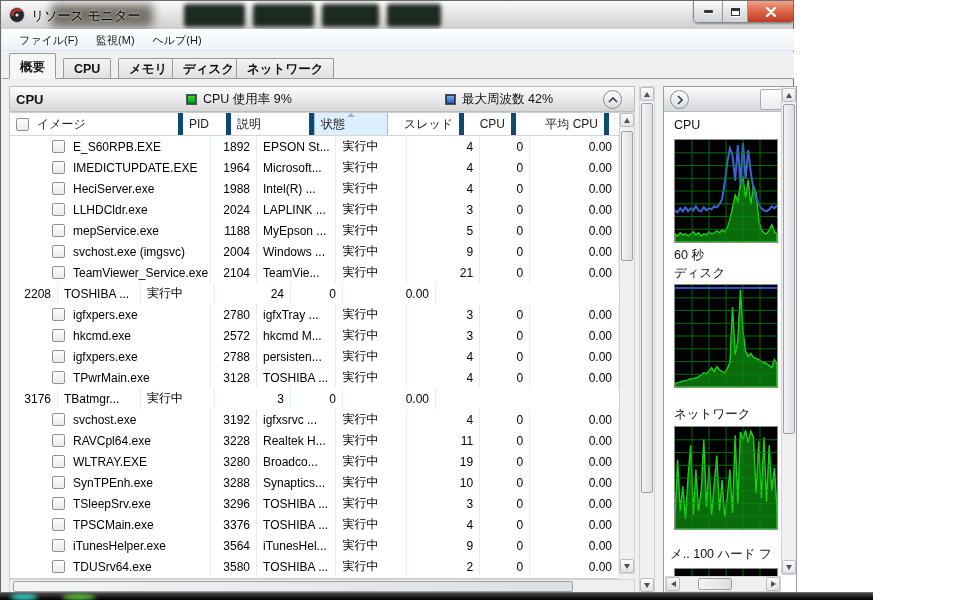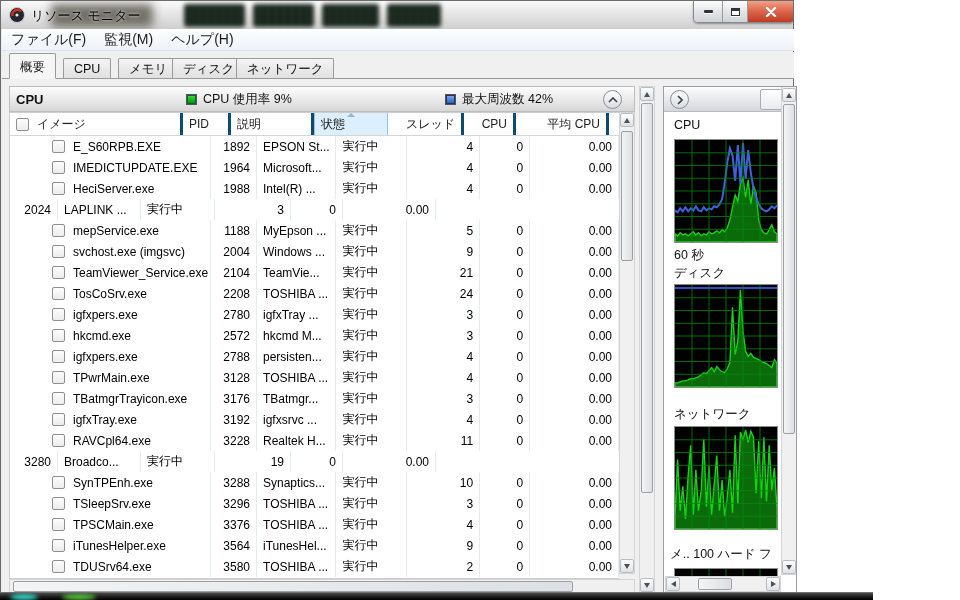--- a/index.html
+++ b/index.html
@@ -21,47 +21,47 @@
                  box-shadow:0 1px 2px rgba(0,0,0,.35);}
   .win-btn{height:100%;display:flex;align-items:center;justify-content:center;
            background:linear-gradient(#fdfdfd,#e5e7ea 45%,#cfd3d8);border-right:1px solid #9a9a9a;cursor:pointer;}
   .win-btn.min{width:29px;} .win-btn.max{width:25px;}
   .win-btn.close{width:46px;border-right:none;background:linear-gradient(#f0a088,#dd6a4f 45%,#c03a22);}
   .glyph-min{width:9px;height:3px;background:#333;border-radius:1px;box-shadow:0 1px 0 #fff;}
   .glyph-max{width:9px;height:8px;border:1px solid #333;border-top:3px solid #333;background:#fff;box-shadow:0 1px 0 #fff;}
   
   .menubar{position:absolute;left:1px;top:28px;width:792px;height:22px;
            background:linear-gradient(#fcfdfe,#eef2f9);border-top:1px solid #fff;border-bottom:1px solid #dfe4ec;
-           display:flex;align-items:center;font-size:14px;color:#1a1a1a;}
+           display:flex;align-items:center;padding-left:8px;font-size:11px;color:#1a1a1a;}
   .menu-item{padding:2px 9px;cursor:default;}
   
   .tabstrip{position:absolute;left:1px;top:51px;width:792px;height:27px;background:#f0f0f0;}
   .tabstrip::after{content:"";position:absolute;left:0;right:0;bottom:0;border-bottom:1px solid #9a9a9a;}
   .tab{position:absolute;bottom:0;height:21px;padding:0 10px;font-size:12.5px;line-height:21px;color:#111;
        background:linear-gradient(#f4f4f4,#dfdfdf);border:1px solid #9a9a9a;border-bottom:none;
-       border-radius:2px 2px 0 0;cursor:pointer;white-space:nowrap;}
+       border-radius:2px 2px 0 0;cursor:pointer;white-space:nowrap;font-weight:bold;}
   .tab.active{height:26px;line-height:26px;background:#f6f6f6;z-index:3;border-bottom:1px solid #f6f6f6;}
   
   .section-header{position:absolute;left:8px;top:85px;width:626px;height:26px;
       background:linear-gradient(#fdfdfd,#e9e9e9 55%,#d6d6d6);border:1px solid #bdbdbd;
       display:flex;align-items:center;font-size:12.5px;color:#111;}
   .sec-title{font-weight:bold;font-size:13px;margin-left:6px;width:140px;}
   .legend{display:flex;align-items:center;gap:6px;position:absolute;}
   .legend .sq{width:11px;height:11px;border:1px solid #555;}
   .sq.green{background:linear-gradient(#3fe03f,#009000);box-shadow:inset 0 0 0 1px #063;}
   .sq.blue{background:linear-gradient(#7fb2f2,#1f55c8);box-shadow:inset 0 0 0 1px #235;}
   .legend1{left:176px;} .legend2{left:395px;padding-left:40px;}
   .circle-btn{position:absolute;width:19px;height:19px;border-radius:50%;border:1px solid #8a8d94;
       background:linear-gradient(#fefefe,#d9dce1);display:flex;align-items:center;justify-content:center;cursor:pointer;}
   .sec-collapse{right:12px;top:3px;}
   
   .table{position:absolute;left:8px;top:111px;width:610px;height:467px;background:#fff;border:1px solid #cdcdcd;border-right:none;}
   .thead{position:absolute;left:0;top:0;width:100%;height:23px;background:#fff;border-bottom:1px solid #d5d5d5;
          display:flex;font-size:12px;color:#222;}
-  .th{height:100%;display:flex;align-items:center;padding:0 6px;border-right:3px solid #0c4a6e;position:relative;}
+  .th{height:100%;display:flex;align-items:center;padding:0 6px;border-right:5px solid #0c4a6e;position:relative;}
   .th.num{justify-content:flex-end;}
   .th-check{width:173px;}
   .th-pid{width:48px;} .th-desc{width:83px;} .th-status{width:74px;background:#ddeefc;
       border-left:1px solid #96c0e8;border-right:1px solid #96c0e8;}
   .th-threads{width:76px;} .th-cpu{width:52px;} .th-avg{width:93px;}
   .sort-arrow{position:absolute;top:0;left:50%;margin-left:-4px;width:0;height:0;
       border-left:4px solid transparent;border-right:4px solid transparent;border-bottom:4px solid #93b6d7;}
   .checkbox{width:13px;height:13px;border:1px solid #8f8f8f;background:linear-gradient(#fdfdfd,#ececec);
       border-radius:2px;display:inline-block;flex:none;}
   .thead .checkbox{margin-right:8px;}
@@ -217,20 +217,24 @@
         </div>
         <div class="cell c-pid num v-pid">1988</div>
         <div class="cell c-desc v-desc">Intel(R) ...</div>
         <div class="cell c-status v-status">実行中</div>
         <div class="cell c-threads num v-threads">4</div>
         <div class="cell c-cpu num v-cpu">0</div>
         <div class="cell c-avg num v-avg">0.00</div>
       </div>
 
       <div class="row">
+        <div class="cell c-img">
+          <span class="checkbox"></span>
+          <span class="v-img">LLHDCldr.exe</span>
+        </div>
         <div class="cell c-pid num v-pid">2024</div>
         <div class="cell c-desc v-desc">LAPLINK ...</div>
         <div class="cell c-status v-status">実行中</div>
         <div class="cell c-threads num v-threads">3</div>
         <div class="cell c-cpu num v-cpu">0</div>
         <div class="cell c-avg num v-avg">0.00</div>
       </div>
 
       <div class="row">
         <div class="cell c-img">
@@ -265,24 +269,20 @@
         </div>
         <div class="cell c-pid num v-pid">2104</div>
         <div class="cell c-desc v-desc">TeamVie...</div>
         <div class="cell c-status v-status">実行中</div>
         <div class="cell c-threads num v-threads">21</div>
         <div class="cell c-cpu num v-cpu">0</div>
         <div class="cell c-avg num v-avg">0.00</div>
       </div>
 
       <div class="row">
-        <div class="cell c-img">
-          <span class="checkbox"></span>
-          <span class="v-img">TosCoSrv.exe</span>
-        </div>
         <div class="cell c-pid num v-pid">2208</div>
         <div class="cell c-desc v-desc">TOSHIBA ...</div>
         <div class="cell c-status v-status">実行中</div>
         <div class="cell c-threads num v-threads">24</div>
         <div class="cell c-cpu num v-cpu">0</div>
         <div class="cell c-avg num v-avg">0.00</div>
       </div>
 
       <div class="row">
         <div class="cell c-img">
@@ -330,36 +330,32 @@
         </div>
         <div class="cell c-pid num v-pid">3128</div>
         <div class="cell c-desc v-desc">TOSHIBA ...</div>
         <div class="cell c-status v-status">実行中</div>
         <div class="cell c-threads num v-threads">4</div>
         <div class="cell c-cpu num v-cpu">0</div>
         <div class="cell c-avg num v-avg">0.00</div>
       </div>
 
       <div class="row">
-        <div class="cell c-img">
-          <span class="checkbox"></span>
-          <span class="v-img">TBatmgrTrayicon.exe</span>
-        </div>
         <div class="cell c-pid num v-pid">3176</div>
         <div class="cell c-desc v-desc">TBatmgr...</div>
         <div class="cell c-status v-status">実行中</div>
         <div class="cell c-threads num v-threads">3</div>
         <div class="cell c-cpu num v-cpu">0</div>
         <div class="cell c-avg num v-avg">0.00</div>
       </div>
 
       <div class="row">
         <div class="cell c-img">
           <span class="checkbox"></span>
-          <span class="v-img">igfxTray.exe</span>
+          <span class="v-img">svchost.exe</span>
         </div>
         <div class="cell c-pid num v-pid">3192</div>
         <div class="cell c-desc v-desc">igfxsrvc ...</div>
         <div class="cell c-status v-status">実行中</div>
         <div class="cell c-threads num v-threads">4</div>
         <div class="cell c-cpu num v-cpu">0</div>
         <div class="cell c-avg num v-avg">0.00</div>
       </div>
 
       <div class="row">
@@ -369,20 +365,24 @@
         </div>
         <div class="cell c-pid num v-pid">3228</div>
         <div class="cell c-desc v-desc">Realtek H...</div>
         <div class="cell c-status v-status">実行中</div>
         <div class="cell c-threads num v-threads">11</div>
         <div class="cell c-cpu num v-cpu">0</div>
         <div class="cell c-avg num v-avg">0.00</div>
       </div>
 
       <div class="row">
+        <div class="cell c-img">
+          <span class="checkbox"></span>
+          <span class="v-img">WLTRAY.EXE</span>
+        </div>
         <div class="cell c-pid num v-pid">3280</div>
         <div class="cell c-desc v-desc">Broadco...</div>
         <div class="cell c-status v-status">実行中</div>
         <div class="cell c-threads num v-threads">19</div>
         <div class="cell c-cpu num v-cpu">0</div>
         <div class="cell c-avg num v-avg">0.00</div>
       </div>
 
       <div class="row">
         <div class="cell c-img">

